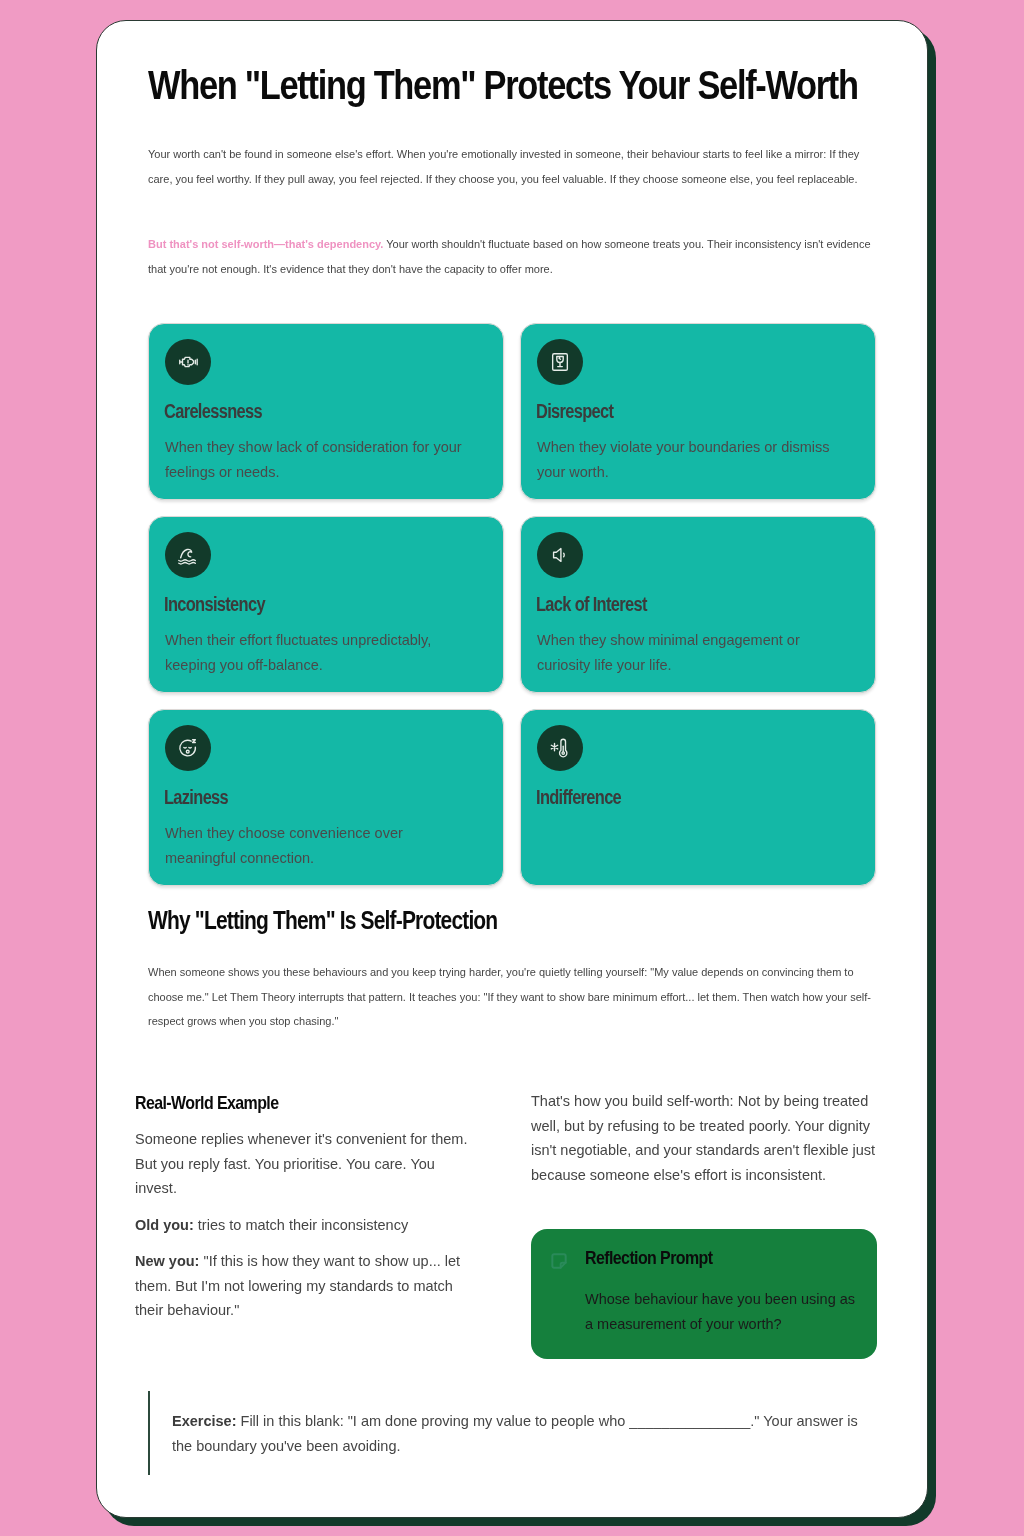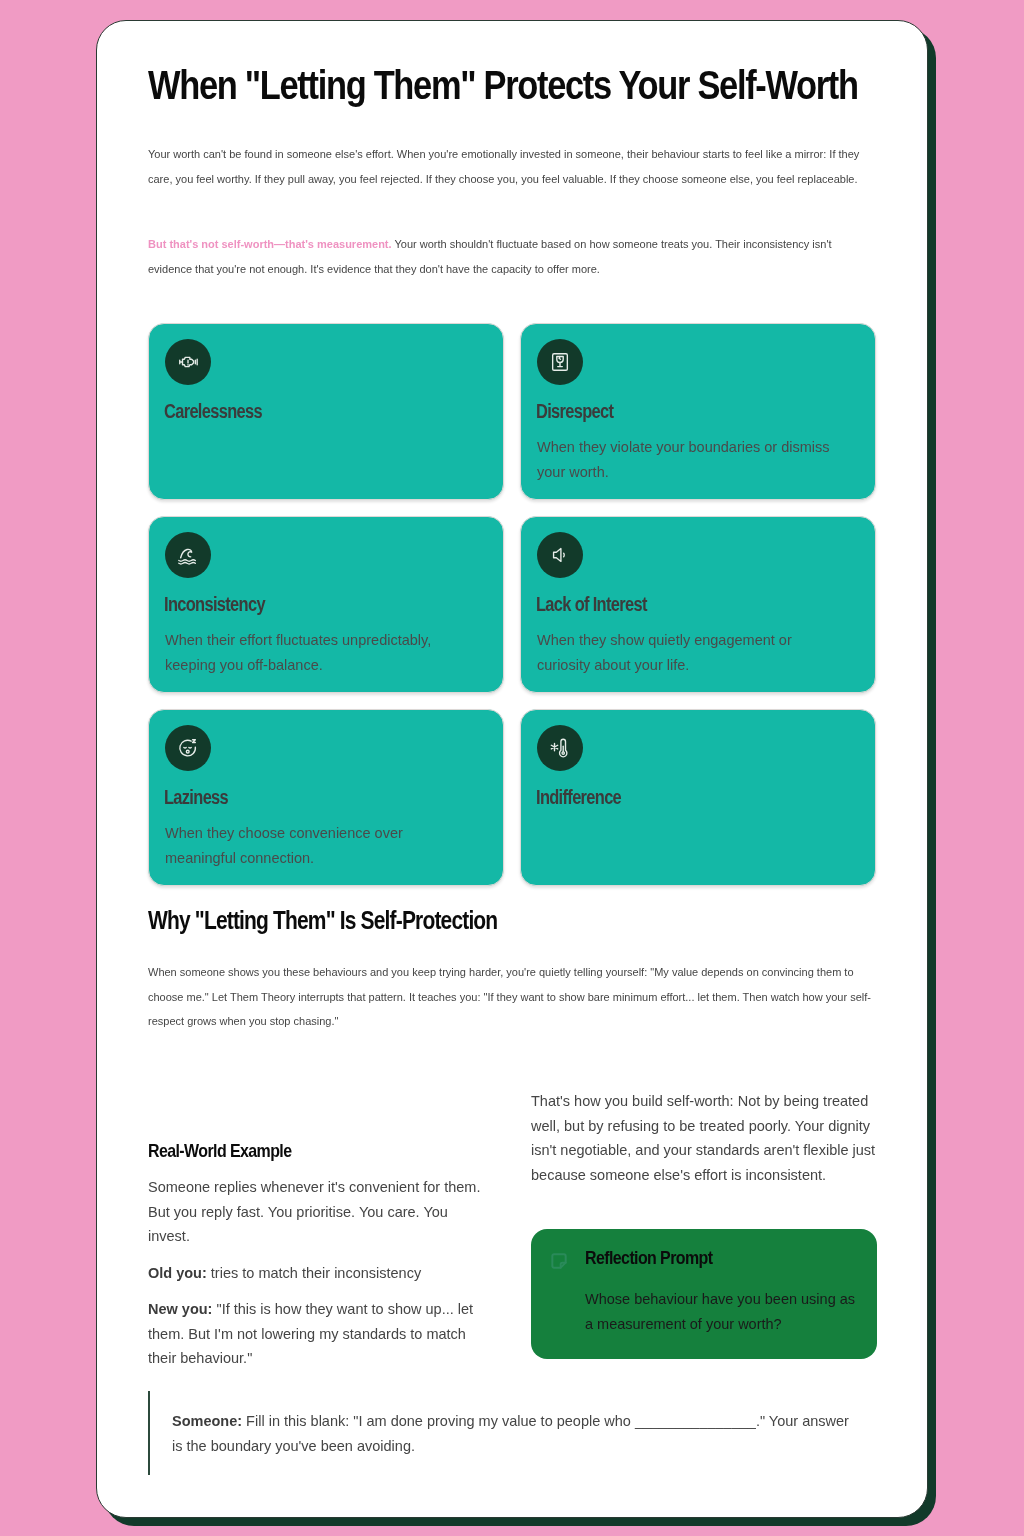--- a/index.html
+++ b/index.html
@@ -88,21 +88,21 @@
     font-weight: 700;
     font-size: 25px;
     letter-spacing: -1px;
     color: #0b0b0b;
     transform: scaleX(0.84);
     transform-origin: left center;
     white-space: nowrap;
   }
   .p3 { top: 939px; }
 
-  .col-left { position: absolute; left: 51px; top: 1068px; width: 345px; margin-top: 48px; }
+  .col-left { position: absolute; left: 38px; top: 1068px; width: 345px; }
   .h3 {
     font-weight: 700;
     font-size: 19px;
     letter-spacing: -0.7px;
     color: #0b0b0b;
     transform: scaleX(0.84);
     transform-origin: left center;
     white-space: nowrap;
     height: 28px;
     line-height: 28px;
@@ -144,33 +144,34 @@
   }
 </style>
 </head>
 <body>
 
 <div class="sheet">
 
   <h1 class="title">When "Letting Them" Protects Your Self-Worth</h1>
 
   <p class="para p1">Your worth can't be found in someone else's effort. When you're emotionally invested in someone, their behaviour starts to feel like a mirror: If they care, you feel worthy. If they pull away, you feel rejected. If they choose you, you feel valuable. If they choose someone else, you feel replaceable.</p>
-  <p class="para p2"><span class="pink">But that's not self-worth—that's measurement.</span><span> Your worth shouldn't fluctuate based on how someone treats you. Their inconsistency isn't evidence that you're not enough. It's evidence that they don't have the capacity to offer more.</span></p>
+  <p class="para p2"><span class="pink">But that's not self-worth—that's dependency.</span><span> Your worth shouldn't fluctuate based on how someone treats you. Their inconsistency isn't evidence that you're not enough. It's evidence that they don't have the capacity to offer more.</span></p>
 
   <div class="grid">
 
     <div class="card">
       <div class="icon-circle">
         <svg viewBox="0 0 24 24" fill="none" stroke="#e6ece8" stroke-width="1.5" stroke-linecap="round" stroke-linejoin="round">
           <path d="M3 10v4M3 12h3M6 9h2l1-2h5v2h2l2 2v2l-2 2h-2l-1 2H9l-1-2H6z"></path>
           <path d="M12 10v3M12 15v.3"></path>
           <path d="M20 10v4M22 9v6"></path>
         </svg>
       </div>
       <div class="card-title">Carelessness</div>
+      <div class="card-desc">When they show lack of consideration for your feelings or needs.</div>
     </div>
 
     <div class="card">
       <div class="icon-circle">
         <svg viewBox="0 0 24 24" fill="none" stroke="#e6ece8" stroke-width="1.5" stroke-linecap="round" stroke-linejoin="round">
           <rect x="4" y="3" width="16" height="18" rx="1.5"></rect>
           <path d="M8.5 6v3a3.5 3.5 0 0 0 7 0V6z"></path>
           <path d="M12 12.5V17M9.5 17h5"></path>
           <path d="M12 6l-1 2 1.5 1"></path>
         </svg>
@@ -192,21 +193,21 @@
     </div>
 
     <div class="card">
       <div class="icon-circle">
         <svg viewBox="0 0 24 24" fill="none" stroke="#e6ece8" stroke-width="1.5" stroke-linecap="round" stroke-linejoin="round">
           <path d="M5 9h3l5-4v14l-5-4H5z"></path>
           <path d="M16 10c.8.8.8 3.2 0 4"></path>
         </svg>
       </div>
       <div class="card-title">Lack of Interest</div>
-      <div class="card-desc">When they show quietly engagement or curiosity about your life.</div>
+      <div class="card-desc">When they show minimal engagement or curiosity life your life.</div>
     </div>
 
     <div class="card">
       <div class="icon-circle">
         <svg viewBox="0 0 24 24" fill="none" stroke="#e6ece8" stroke-width="1.5" stroke-linecap="round" stroke-linejoin="round">
           <path d="M15.5 4.5A8.5 8.5 0 1 0 20 11"></path>
           <path d="M7.5 11.5c.7.6 1.8.6 2.5 0M13 11.5c.7.6 1.8.6 2.5 0"></path>
           <circle cx="11.7" cy="16" r="1.5"></circle>
           <path d="M17 3h3l-3 3h3"></path>
         </svg>
@@ -245,16 +246,16 @@
   <div class="reflect">
     <svg class="reflect-icon" viewBox="0 0 24 24" fill="none" stroke="#2a8a5a" stroke-width="2.4" stroke-linecap="round" stroke-linejoin="round">
       <path d="M4 6a2 2 0 0 1 2-2h12a2 2 0 0 1 2 2v8l-6 6H6a2 2 0 0 1-2-2z"></path>
       <path d="M14 20v-4a2 2 0 0 1 2-2h4"></path>
     </svg>
     <div class="reflect-title">Reflection Prompt</div>
     <div class="reflect-text">Whose behaviour have you been using as a measurement of your worth?</div>
   </div>
 
   <div class="exercise">
-    <p class="exercise-text"><span class="b">Someone:</span><span> Fill in this blank: "I am done proving my value to people who _______________." Your answer is the boundary you've been avoiding.</span></p>
+    <p class="exercise-text"><span class="b">Exercise:</span><span> Fill in this blank: "I am done proving my value to people who _______________." Your answer is the boundary you've been avoiding.</span></p>
   </div>
 
 </div>
 
 </body></html>

